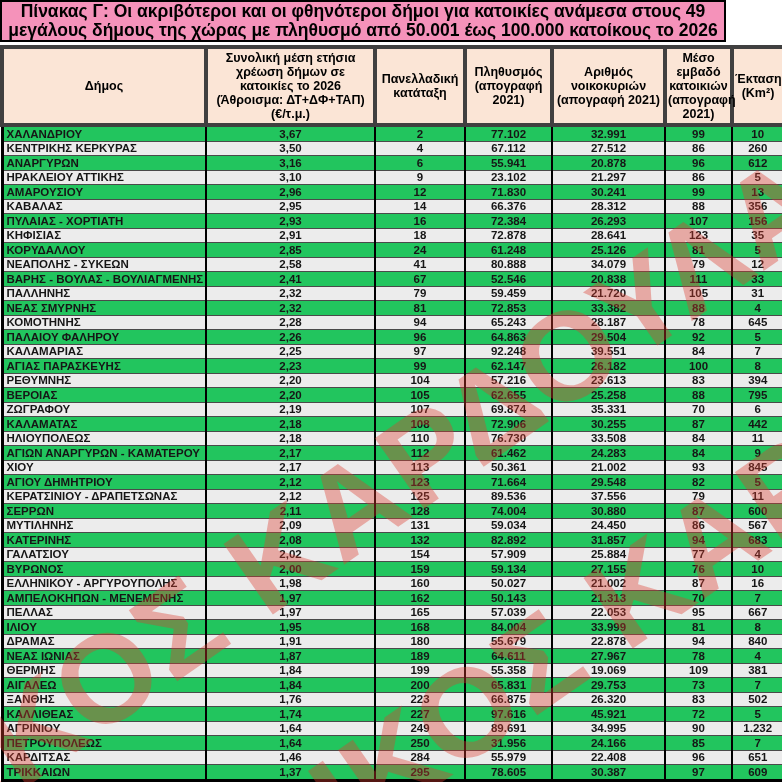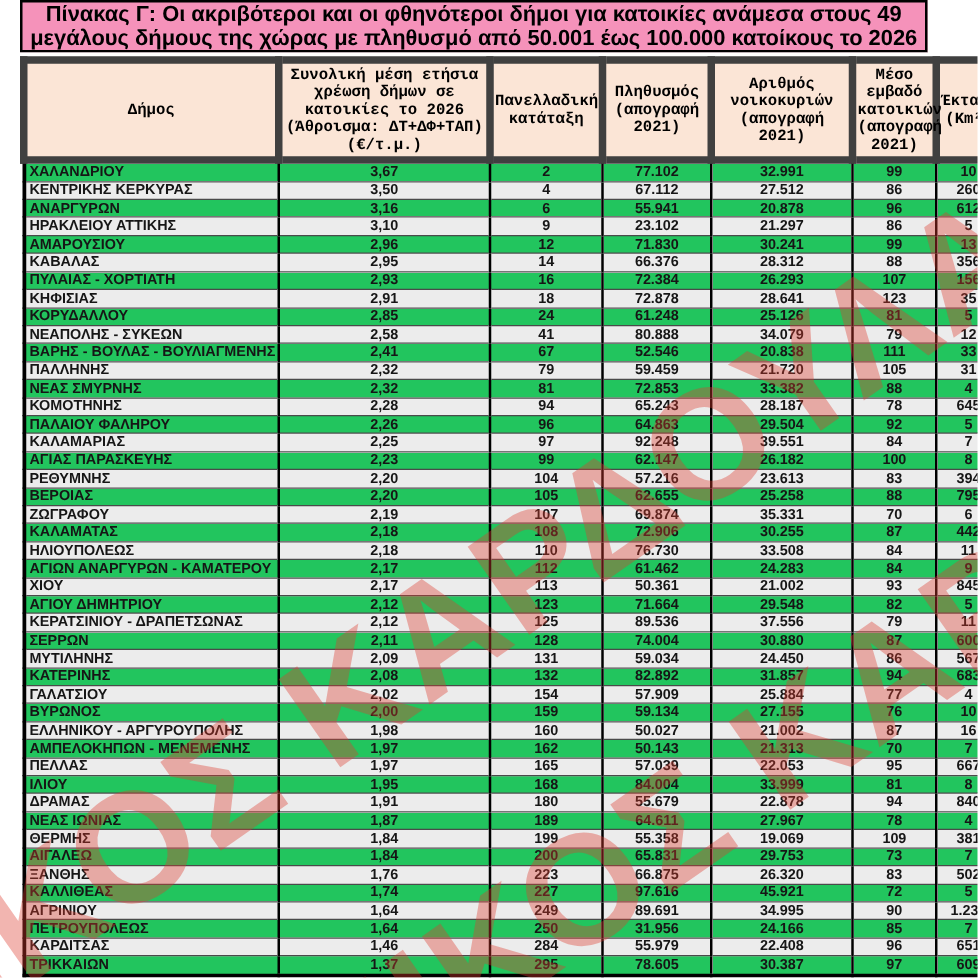--- a/index.html
+++ b/index.html
@@ -1,32 +1,32 @@
 <!DOCTYPE html>
 <html><head>
 <meta charset="utf-8">
 <style>
   html,body{margin:0;padding:0;background:#fff;}
   body{width:782px;height:782px;overflow:hidden;position:relative;
        font-family:"Liberation Sans",sans-serif;color:#111;}
-  .page{width:726px;height:782px;display:flex;flex-direction:column;position:relative;padding-left:16px;}
+  .page{width:726px;height:782px;display:flex;flex-direction:column;position:relative;}
 
   .title-bar{box-sizing:border-box;flex:0 0 42px;background:#f592ba;border:2px solid #000;
     display:flex;align-items:center;justify-content:center;text-align:center;
     font-weight:bold;font-size:17.5px;line-height:19px;padding:0 4px;color:#000;}
   .gap{flex:0 0 3px;background:#fff;}
 
   table{width:782px;flex:1 1 auto;border-collapse:collapse;table-layout:fixed;
         border:3px solid #000;}
   col.c0{width:204px}col.c1{width:169px}col.c2{width:90px}col.c3{width:87px}
   col.c4{width:113px}col.c5{width:67px}col.c6{width:52px}
 
-  th{box-sizing:border-box;background:#fbe5d6;border:6px solid #404040;
+  th{box-sizing:border-box;background:#fbe5d6;border:4px solid #404040;
      font-size:12.5px;line-height:14px;font-weight:bold;text-align:center;
-     vertical-align:middle;padding:2px 1px;height:76px;color:#000;font-family:Liberation Mono, monospace;}
+     vertical-align:middle;padding:2px 1px;height:76px;color:#000;}
   td{box-sizing:border-box;border-left:2px solid #000;border-right:2px solid #000;
      border-top:1px solid #4a4a4a;font-size:11.5px;line-height:12px;font-weight:bold;
      padding:0 2px;text-align:center;white-space:nowrap;overflow:hidden;color:#161616;}
   td:first-child{text-align:left;padding-left:3px;}
   tbody tr{background:#22c55e;}
   tbody tr:nth-child(even){background:#ececec;}
 
   .wm{position:absolute;font-weight:bold;font-size:125px;letter-spacing:2px;
       color:rgba(222,60,48,0.38);white-space:nowrap;transform-origin:0 50%;
       transform:rotate(-35deg);z-index:5;pointer-events:none;}

